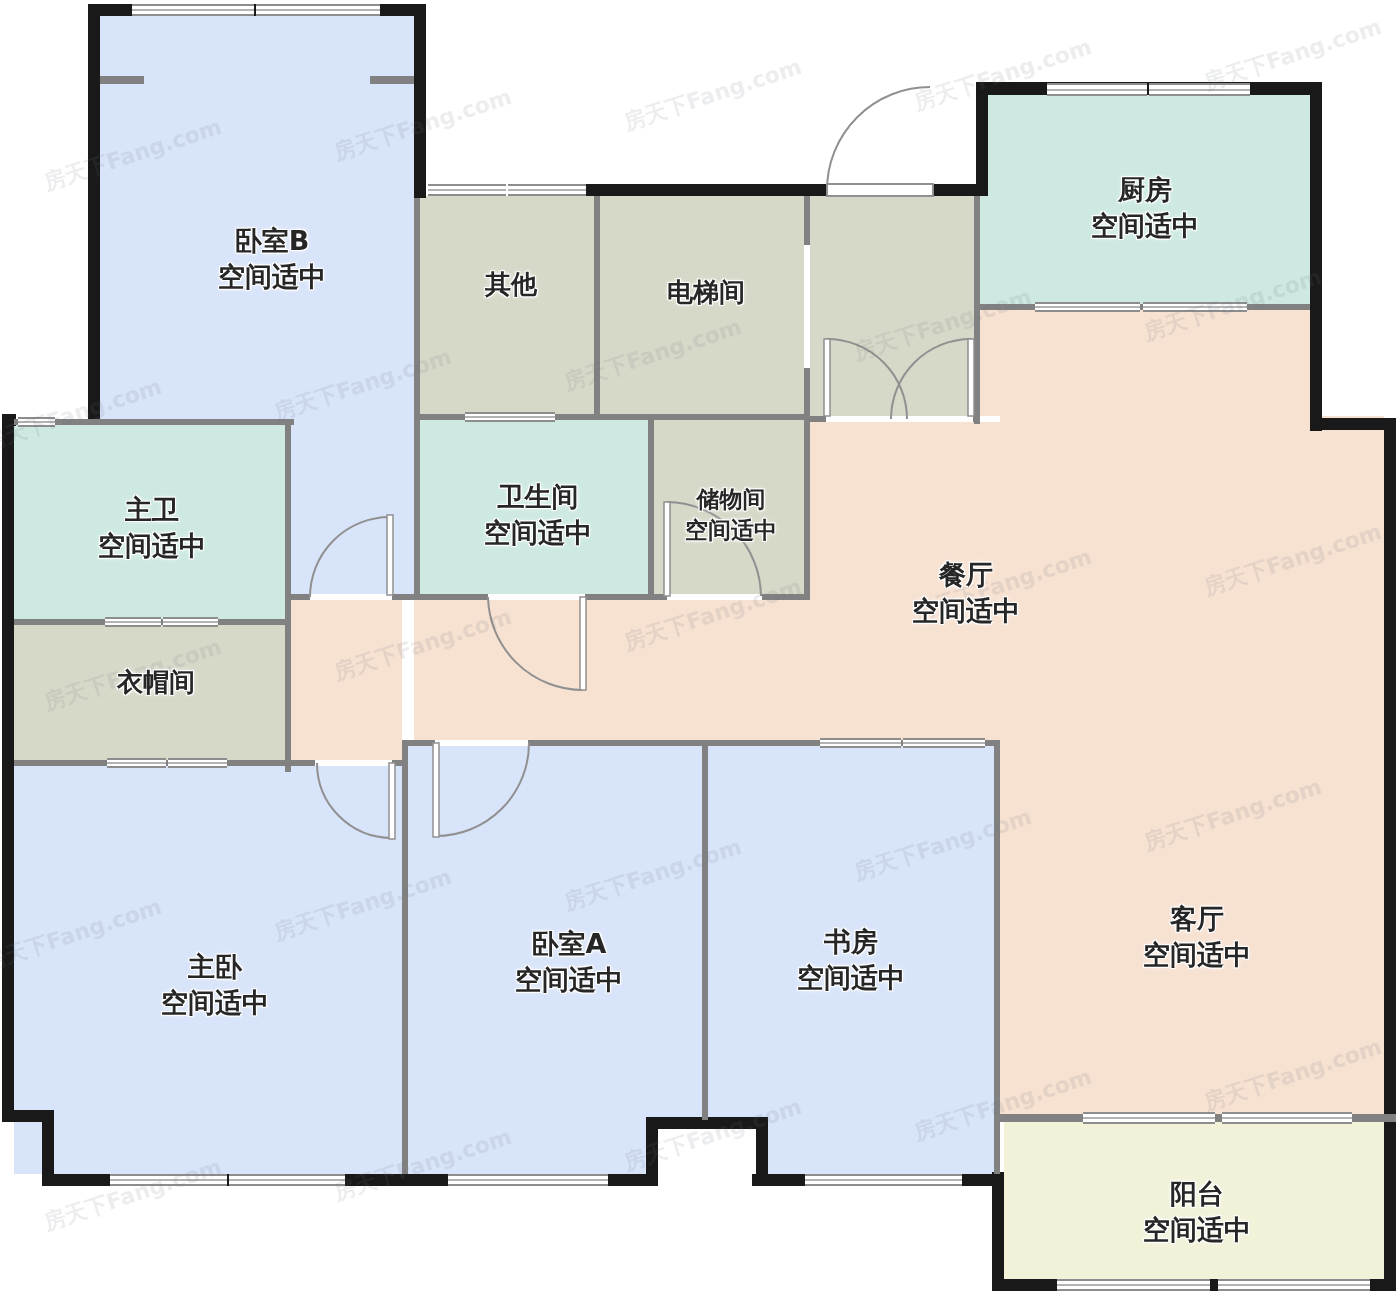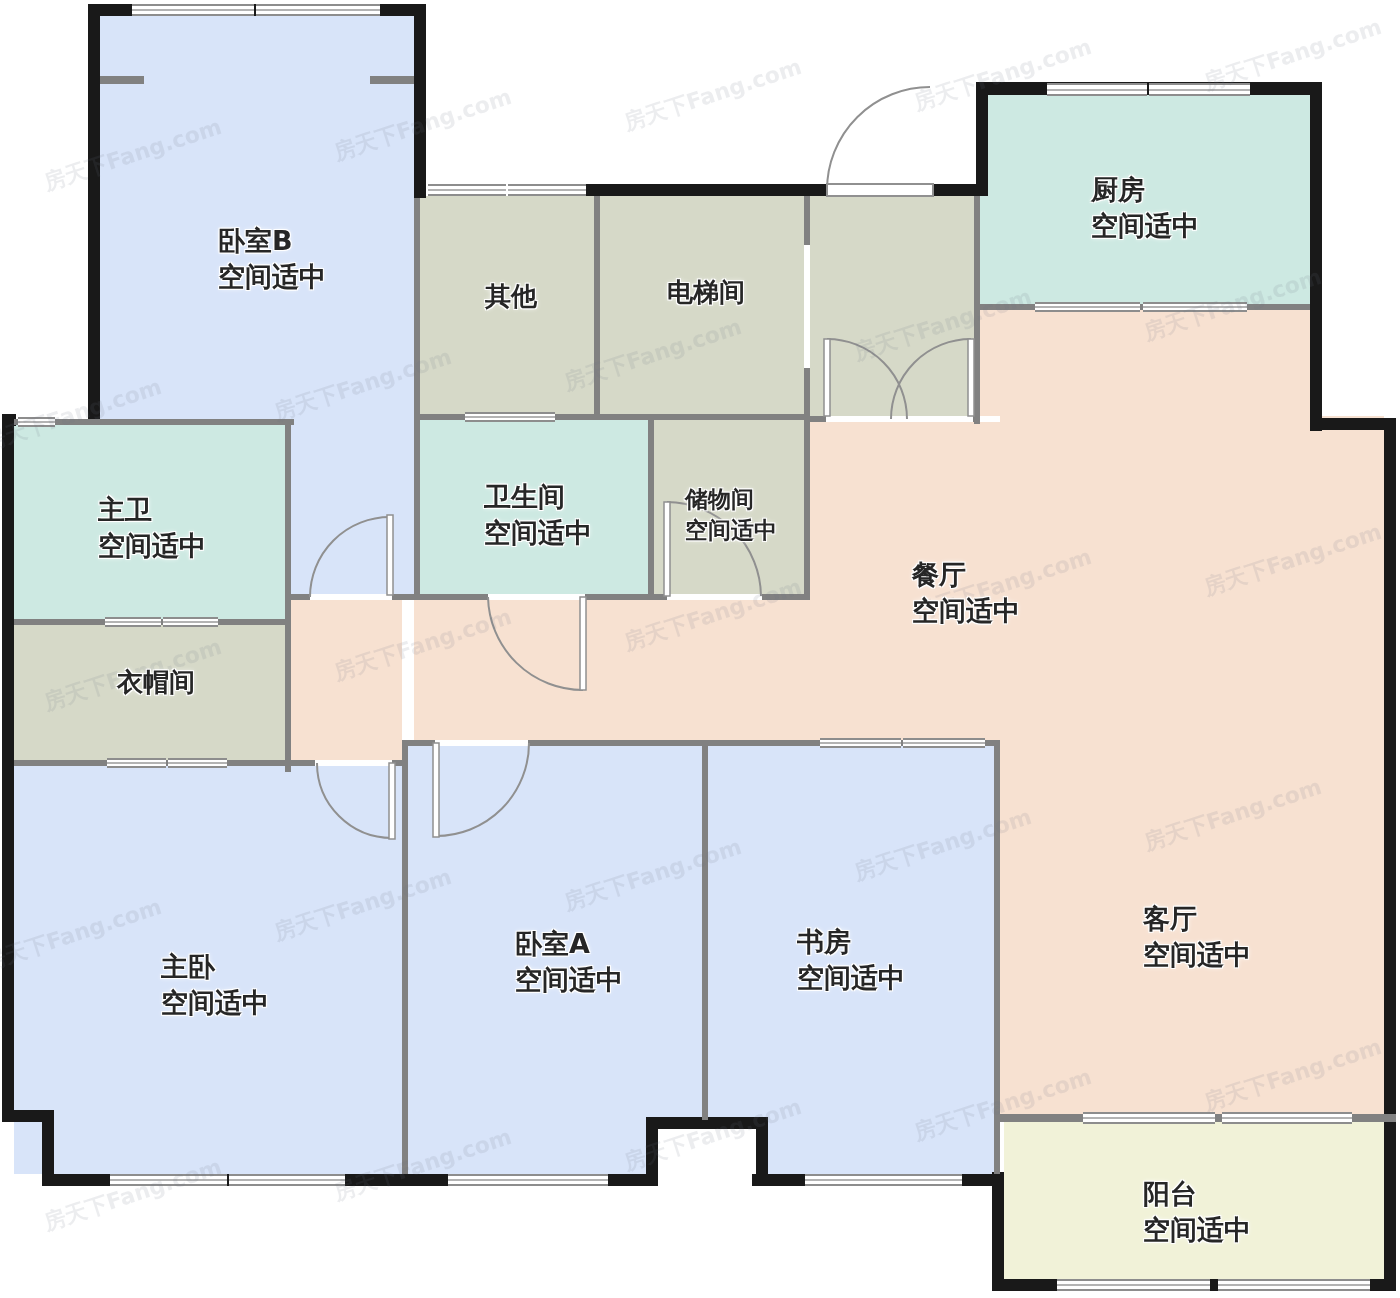--- a/index.html
+++ b/index.html
@@ -5,21 +5,21 @@
   html,body{margin:0;padding:0;background:#fff;}
   .plan{position:relative;width:1400px;height:1298px;background:#fff;overflow:hidden;
         font-family:"DejaVu Sans","Liberation Sans",sans-serif;}
   .plan *{box-sizing:border-box;}
   .fill{position:absolute;}
   .k{position:absolute;background:#191919;}
   .gh,.gv{position:absolute;background:#818181;}
   .win{position:absolute;background:#fff;border-top:2px solid #8d8d8d;border-bottom:2px solid #8d8d8d;}
   .win::after{content:"";position:absolute;left:0;right:0;top:50%;height:2px;margin-top:-1px;background:#b3b3b3;}
   .gap{position:absolute;background:#fff;}
-  .lbl{position:absolute;transform:translate(-50%,-50%);text-align:left;font-weight:700;color:#262626;
+  .lbl{position:absolute;transform:translate(-50%,-50%);text-align:center;font-weight:700;color:#262626;
        line-height:1.34;white-space:nowrap;
        text-shadow:-1px -1px 0 #fff,1px -1px 0 #fff,-1px 1px 0 #fff,1px 1px 0 #fff,0 0 5px #fff;}
   .s27{font-size:27px;} .s26{font-size:26px;} .s23{font-size:23px;}
   .lbl span{display:block;}
   .wm{position:absolute;transform:rotate(-18deg);color:rgba(110,115,130,0.13);font-size:22px;
       font-weight:600;white-space:nowrap;pointer-events:none;}
   svg.doors{position:absolute;left:0;top:0;pointer-events:none;}
 </style>
 </head>
 <body>
@@ -180,21 +180,21 @@
     <span class="wm" style="left:330px;top:1150px;">房天下Fang.com</span>
     <span class="wm" style="left:620px;top:1120px;">房天下Fang.com</span>
     <span class="wm" style="left:910px;top:1090px;">房天下Fang.com</span>
     <span class="wm" style="left:1200px;top:1060px;">房天下Fang.com</span>
   </div>
 
   <div class="lbl s27" style="left:272px;top:259px;">
     <span>卧室B</span>
     <span>空间适中</span>
   </div>
-  <div class="lbl s26" style="left:511px;top:296px;">
+  <div class="lbl s26" style="left:511px;top:284px;">
     <span>其他</span>
     <span></span>
   </div>
   <div class="lbl s26" style="left:706px;top:292px;">
     <span>电梯间</span>
     <span></span>
   </div>
   <div class="lbl s27" style="left:1145px;top:208px;">
     <span>厨房</span>
     <span>空间适中</span>

